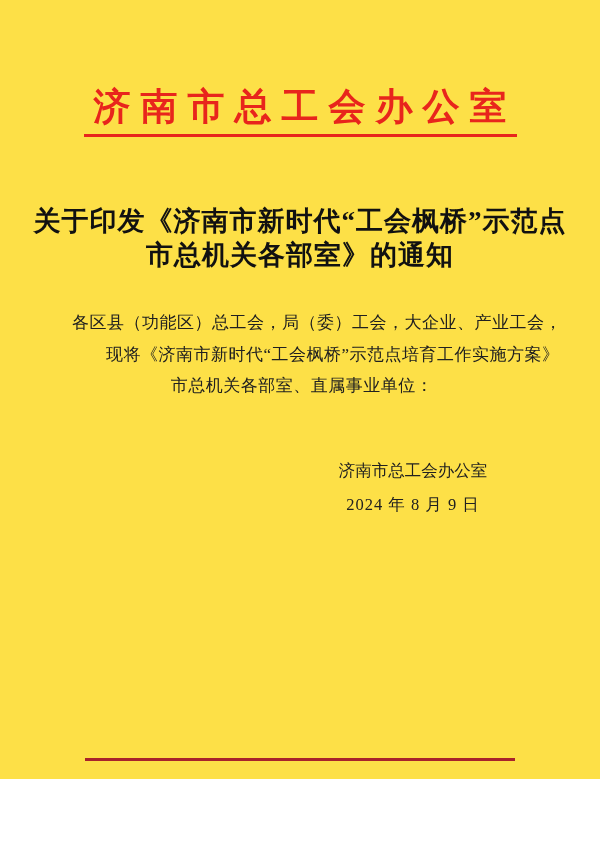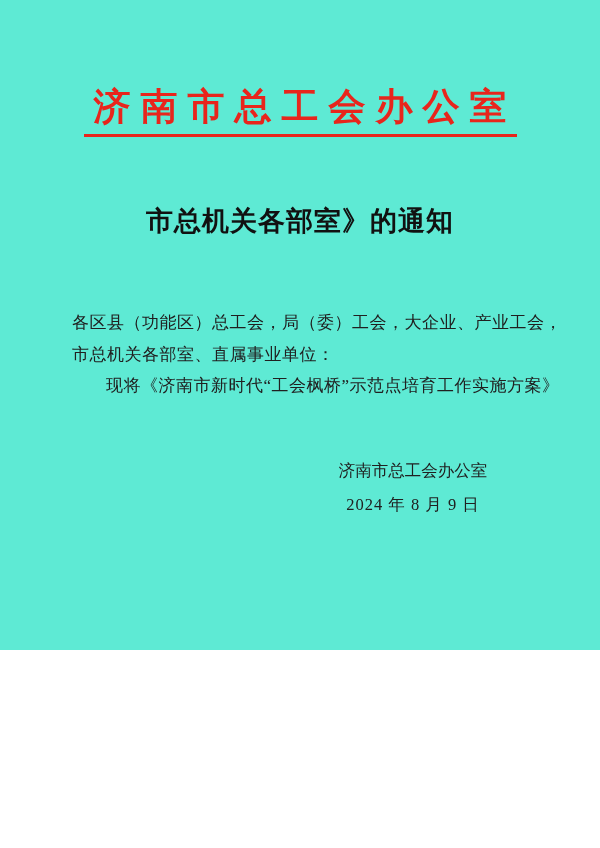--- a/index.html
+++ b/index.html
@@ -3,22 +3,22 @@
 <meta charset="utf-8">
 <style>
   html, body {
     margin: 0;
     padding: 0;
     background: #ffffff;
   }
   .page {
     position: relative;
     width: 600px;
-    height: 650px;
-    background: #5eead4;
+    height: 779px;
+    background: #fde047;
     overflow: hidden;
     font-family: "Liberation Serif", "DejaVu Serif", serif;
     color: var(--text_black, #1c1c1c);
   }
   
   .letterhead {
     position: absolute;
     top: 84px;
     left: 0;
     width: 600px;
@@ -58,20 +58,21 @@
     top: 307px;
     left: 72px;
     width: 460px;
     font-size: 17px;
     line-height: 31.5px;
     color: #202020;
     letter-spacing: 0.5px;
   }
   .body-line {
     white-space: nowrap;
+    text-align: center;
   }
   .body-line.indent {
     text-indent: 2em;
   }
   
   .signature-block {
     position: absolute;
     top: 461px;
     left: 313px;
     width: 200px;
@@ -102,27 +103,28 @@
 </head>
 <body>
 
 <div class="page">
 
   <div class="letterhead">济南市总工会办公室</div>
 
   <div class="letterhead-rule"></div>
 
   <div class="doc-title">
+    <div class="title-line">关于印发《济南市新时代“工会枫桥”示范点</div>
     <div class="title-line">市总机关各部室》的通知</div>
   </div>
 
   <div class="body-text">
     <div class="body-line">各区县（功能区）总工会，局（委）工会，大企业、产业工会，</div>
+    <div class="body-line indent">现将《济南市新时代“工会枫桥”示范点培育工作实施方案》</div>
     <div class="body-line">市总机关各部室、直属事业单位：</div>
-    <div class="body-line indent">现将《济南市新时代“工会枫桥”示范点培育工作实施方案》</div>
   </div>
 
   <div class="signature-block">
     <div class="signature-line">济南市总工会办公室</div>
     <div class="date-line">2024 年 8 月 9 日</div>
   </div>
 
   <div class="footer-rule"></div>
 
 </div>

